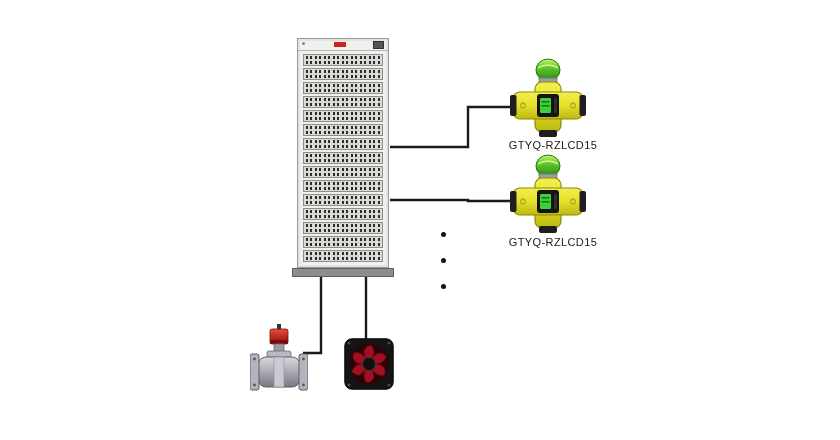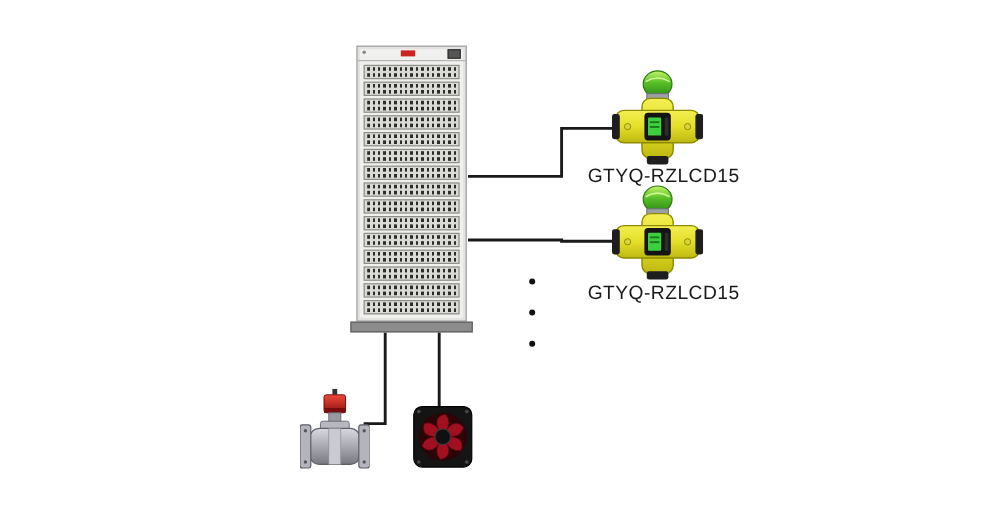--- a/index.html
+++ b/index.html
@@ -54,21 +54,21 @@
   .cab-plinth{
     left:292px;top:268px;width:102px;height:9px;
     background:#8c8c8c;
     border:1px solid #5f5f5f;
     box-sizing:border-box;
   }
 
   
   .detector-label{
     width:150px;text-align:center;
-    font-size:16px;letter-spacing:0.4px;
+    font-size:11px;letter-spacing:0.4px;
     color:#1a1a1a;
   }
   .lbl1{left:478px;top:139px;}
   .lbl2{left:478px;top:236px;}
 
   
   .dot{
     width:5px;height:5px;border-radius:50%;
     background:#111;
   }

